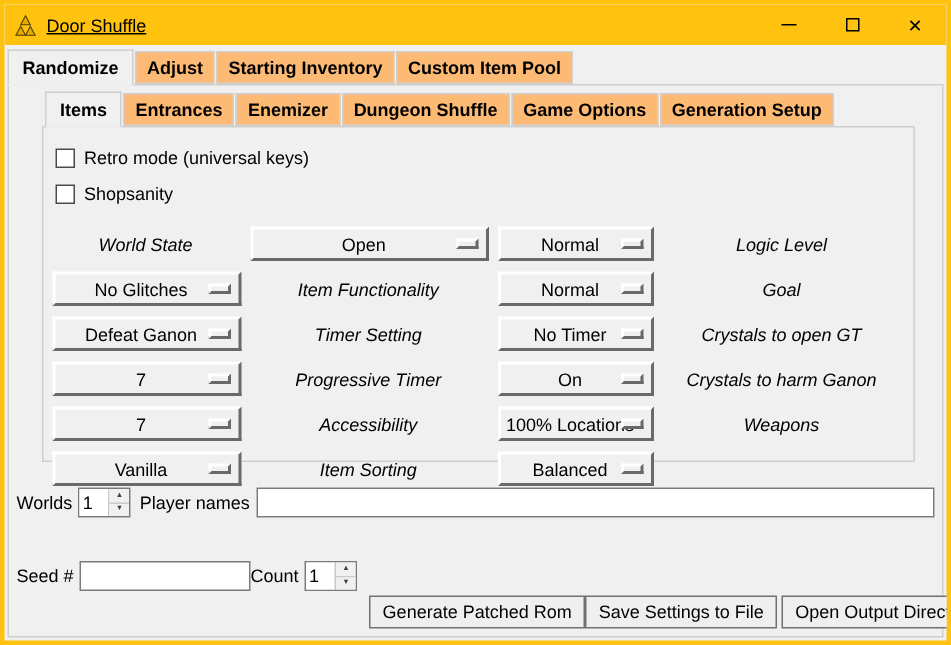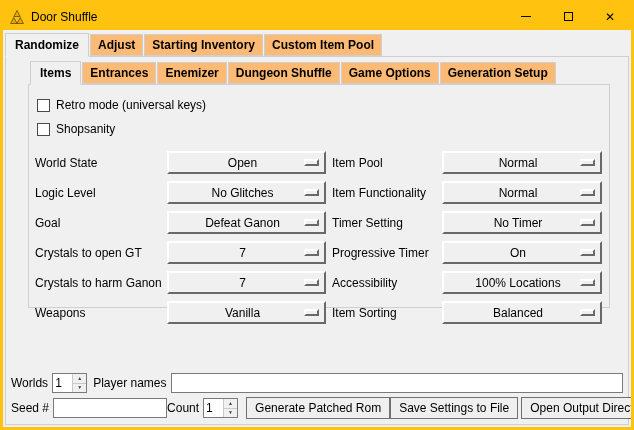--- a/index.html
+++ b/index.html
@@ -10,21 +10,21 @@
     width:634px; height:430px;
     border:3px solid #ffc20e;
     background:#f0f0f0;
     display:flex; flex-direction:column;
     overflow:hidden;
   }
 
   
   .titlebar { height:27px; flex:none; background:#ffc20e; display:flex; align-items:center; }
   .app-icon { width:16px; height:16px; margin:0 6px 0 6px; flex:none; }
-  .title-text { font-size:12px; color:#000; }
+  .title-text { font-size:12px; color:#000;text-decoration:underline; }
   .tb-spacer { flex:1; }
   .tb-btn { width:42px; height:100%; display:flex; align-items:center; justify-content:center; cursor:default; }
   .min-glyph { display:block; width:10px; height:1px; background:#000; }
   .max-glyph { display:block; width:9px; height:9px; border:1px solid #000; }
   .close-glyph { font-size:12px; line-height:1; }
 
   
   .tabbar { display:flex; align-items:flex-end; padding-left:2px; position:relative; z-index:2;font-weight:bold; }
   .tab {
     background:#fdba74;
@@ -64,21 +64,21 @@
 
   
   .form-grid {
     margin-top:10px;
     display:grid;
     grid-template-columns:126px 159px 104px 160px;
     column-gap:6px;
     row-gap:7px;
     align-items:center;
   }
-  .form-label { text-align:left; padding-right:2px; white-space:nowrap; }
+  .form-label { text-align:center; padding-right:2px; white-space:nowrap;font-style:italic; }
   .dropdown {
     height:23px;
     background:#f0f0f0;
     border:2px solid;
     border-color:#ffffff #696969 #696969 #ffffff;
     display:flex; align-items:center; justify-content:center;
     position:relative;
     padding-right:12px; padding-left:4px;
     white-space:nowrap;
     cursor:default;
@@ -108,21 +108,21 @@
   .spin-btns { width:14px; display:flex; flex-direction:column; border-left:1px solid #c9c9c9; }
   .spin-up,.spin-down {
     flex:1; display:flex; align-items:center; justify-content:center;
     background:#f0f0f0; color:#404040; font-size:5px; line-height:1; cursor:default;
   }
   .spin-up { border-bottom:1px solid #c9c9c9; }
 
   .btn {
     height:22px; display:inline-flex; align-items:center; justify-content:center;
     background:#efefef; border:1px solid #707070;
-    padding:0 8px; font-size:12px; white-space:nowrap; cursor:default;
+    padding:0 8px; font-size:12px; white-space:nowrap; cursor:default;margin-top:48px;
   }
   .gen-btn { margin-left:2px; }
   .right-btns { margin-left:auto; display:flex; gap:3px; }
   .b-spacer-small { width:4px; }
 </style>
 </head>
 <body>
 
 <div class="window">
 
@@ -177,21 +177,20 @@
           <span>Shopsanity</span>
         </div>
 
         <div class="form-grid">
 
           <span class="form-label">World State</span>
           <div class="dropdown">
             <span>Open</span>
             <span class="dd-indicator"></span>
           </div>
-          <span class="form-label">Item Pool</span>
           <div class="dropdown">
             <span>Normal</span>
             <span class="dd-indicator"></span>
           </div>
 
           <span class="form-label">Logic Level</span>
           <div class="dropdown">
             <span>No Glitches</span>
             <span class="dd-indicator"></span>
           </div>

